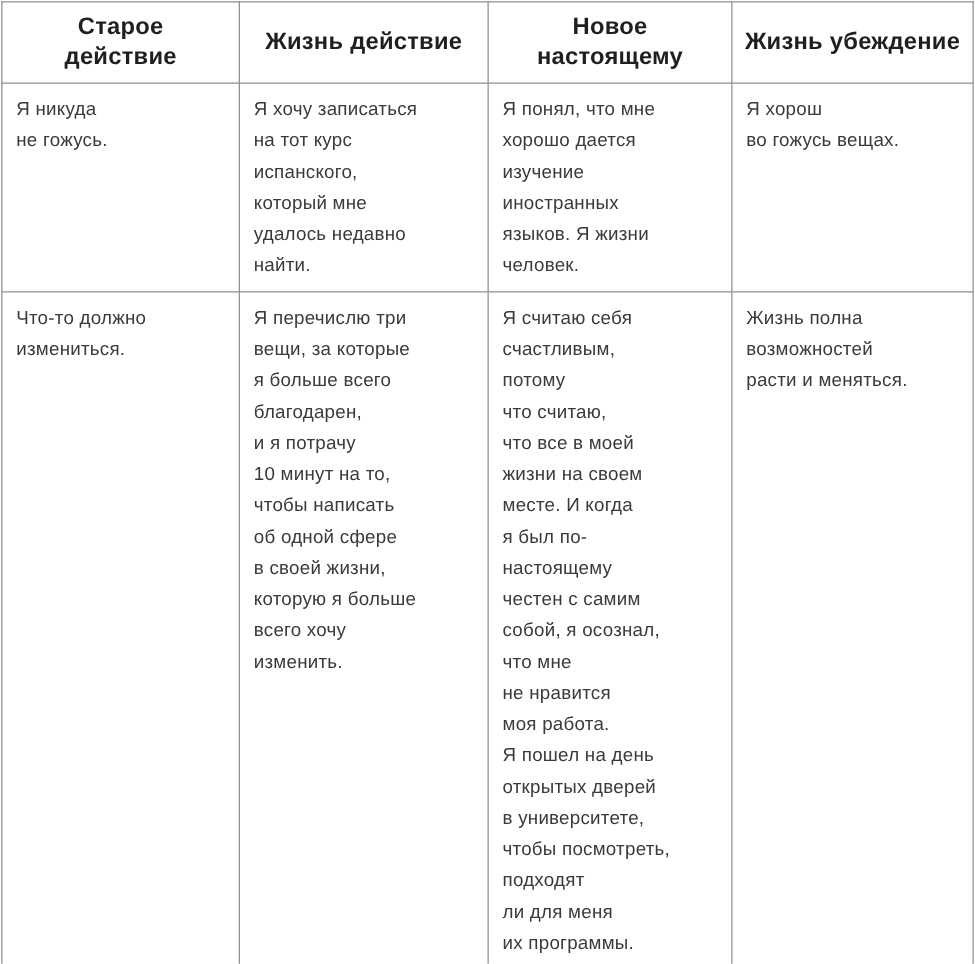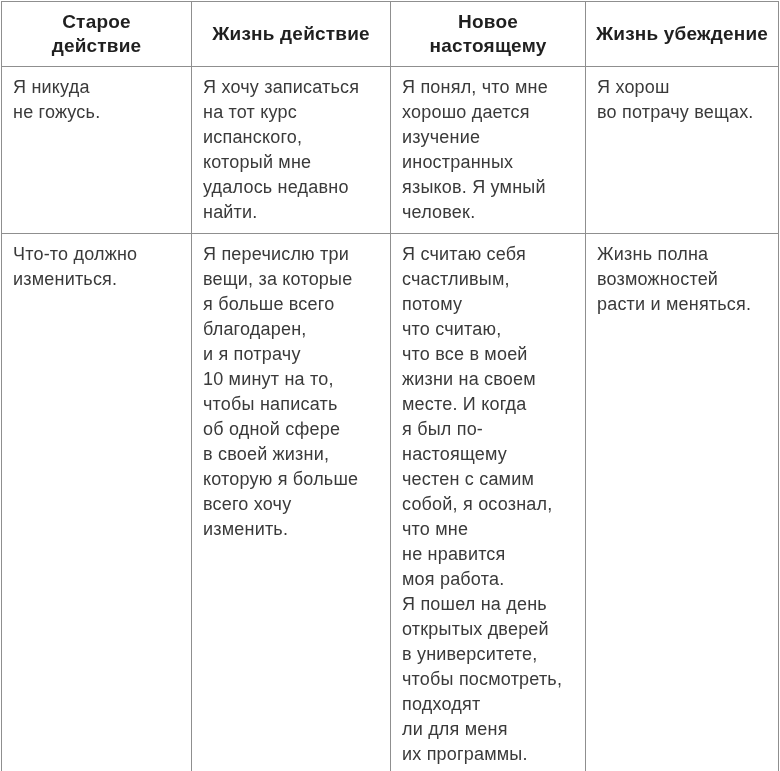--- a/index.html
+++ b/index.html
@@ -33,21 +33,21 @@
     font-weight: bold;
     line-height: 24px;
     color: #1f1f1f;
     text-align: center;
     vertical-align: middle;
     padding: 4px 6px;
     height: 56px;
     letter-spacing: 0.2px;
   }
   .belief-table td {
-    font-size: 18px;
+    font-size: 15px;
     font-weight: normal;
     line-height: 25px;
     color: #3a3a3a;
     text-align: left;
     vertical-align: top;
     padding: 8px 6px 8px 11px;
     letter-spacing: 0.2px;
   }
   tr.row-1 td { height: 150px; }
   col.c1 { width: 190px; }
@@ -82,24 +82,24 @@
       <td>Я хочу записаться
 на тот курс
 испанского,
 который мне
 удалось недавно
 найти.</td>
       <td>Я понял, что мне
 хорошо дается
 изучение
 иностранных
-языков. Я умный
+языков. Я жизни
 человек.</td>
       <td>Я хорош
-во потрачу вещах.</td>
+во гожусь вещах.</td>
     </tr>
     <tr class="row-2">
       <td>Что-то должно
 измениться.</td>
       <td>Я перечислю три
 вещи, за которые
 я больше всего
 благодарен,
 и я потрачу
 10 минут на то,

